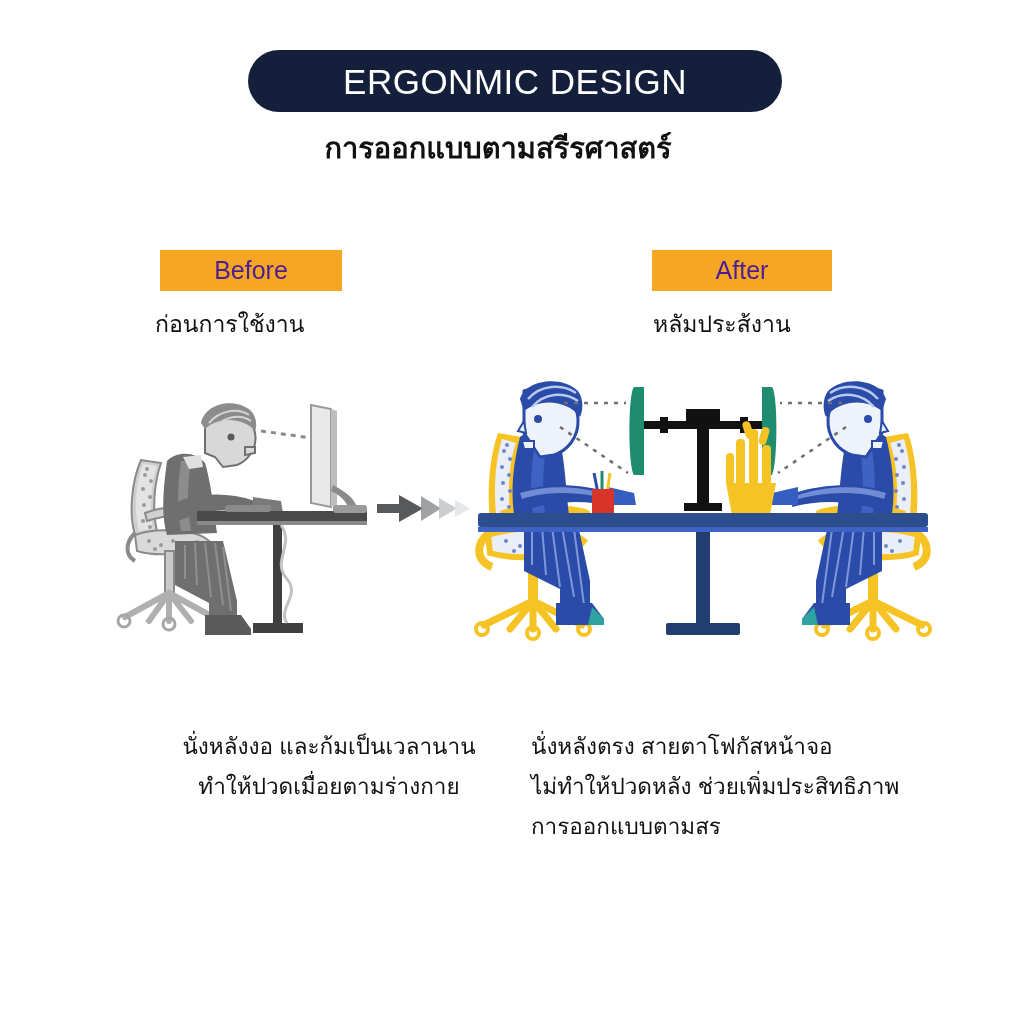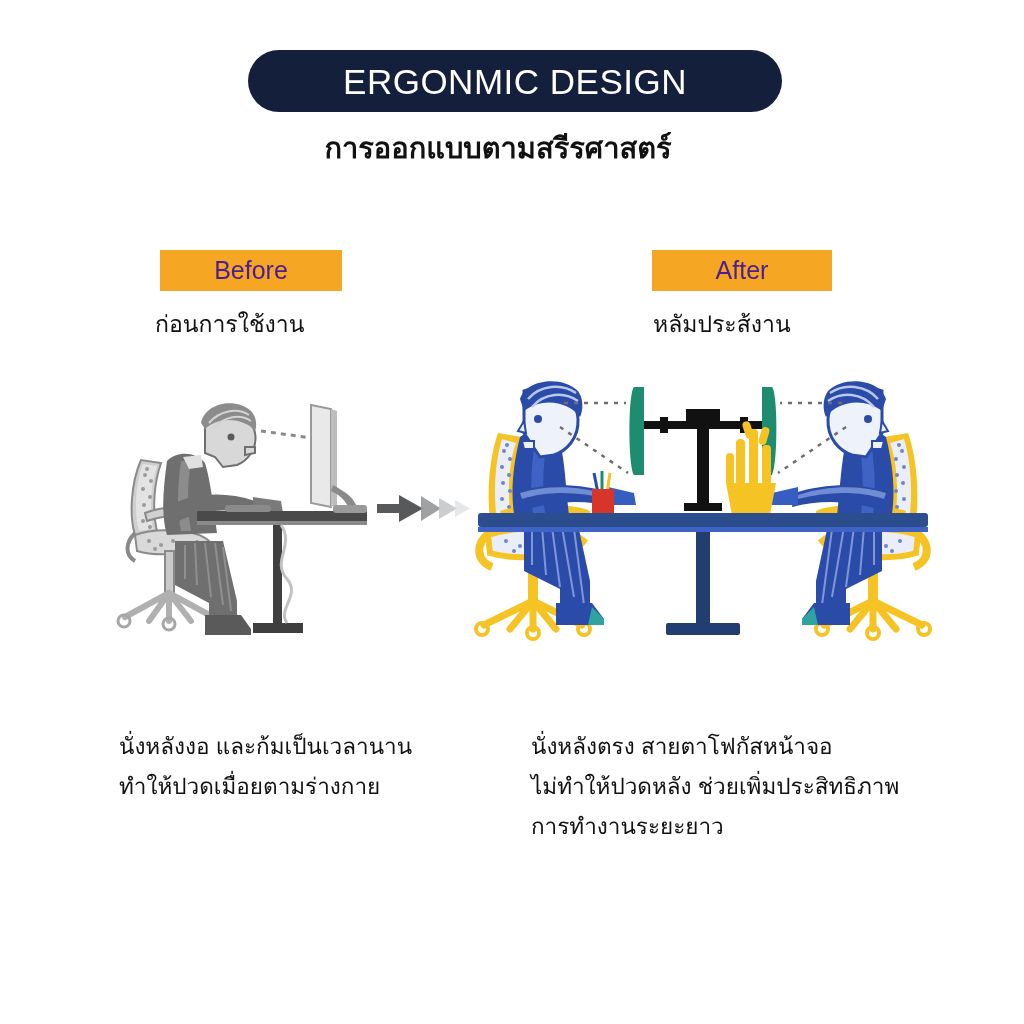--- a/index.html
+++ b/index.html
@@ -41,21 +41,21 @@
     position:absolute;font-size:23px;color:#111111;line-height:1;
   }
   .sublabel-before{left:155px;top:313px;}
   .sublabel-after{left:653px;top:313px;}
 
   
   .caption{
     position:absolute;font-size:22.5px;color:#111111;line-height:40px;
     white-space:pre-line;
   }
-  .caption-before{left:119px;top:727px;width:400px;}
+  .caption-before{left:129px;top:727px;width:400px;text-align:center;}
   .caption-after{left:531px;top:727px;width:470px;}
 
   
   .scene{position:absolute;}
   .scene-before{left:105px;top:365px;width:300px;height:285px;}
   .scene-after{left:468px;top:365px;width:470px;height:285px;}
   .arrow-wrap{position:absolute;left:375px;top:487px;width:110px;height:44px;}
   svg{display:block;overflow:visible;}
 </style>
 </head>
@@ -335,15 +335,15 @@
         <rect x="228" y="167" width="14" height="96" fill="#223e70"></rect>
         <rect x="198" y="258" width="74" height="12" rx="2" fill="#223e70"></rect>
       </g>
     </svg>
   </div>
 
   <div class="caption caption-before">นั่งหลังงอ และก้มเป็นเวลานาน
 ทำให้ปวดเมื่อยตามร่างกาย</div>
   <div class="caption caption-after">นั่งหลังตรง สายตาโฟกัสหน้าจอ
 ไม่ทำให้ปวดหลัง ช่วยเพิ่มประสิทธิภาพ
-การทำงานระยะยาว</div>
+การออกแบบตามสร</div>
 
 </div>
 
 </body></html>

